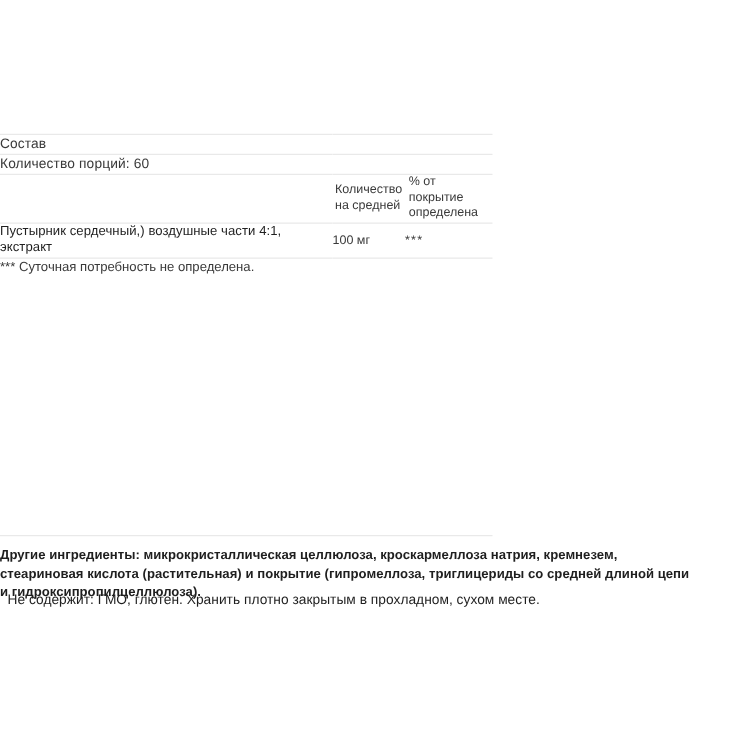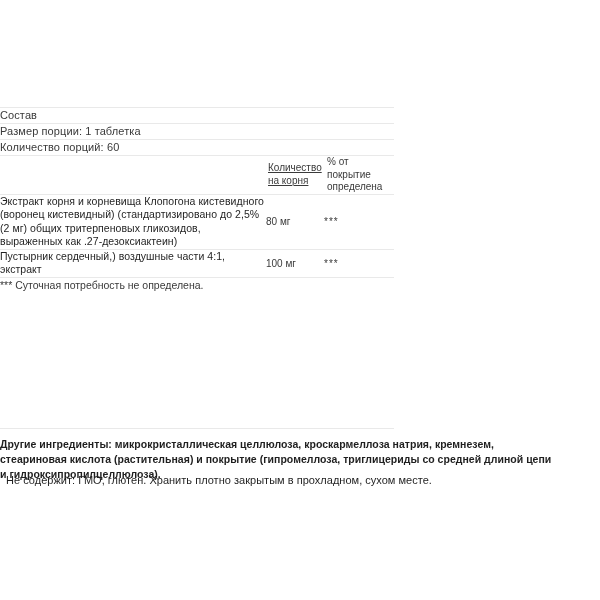--- a/index.html
+++ b/index.html
@@ -61,21 +61,20 @@
     line-height: 12.5px;
     color: #3a3a3a;
     padding-top: 13px;
     padding-bottom: 10px;
   }
   .hdr-cell.name {
     padding-left: 11px;
   }
   .hdr-cell.amount {
     padding-left: 2px;
-    text-decoration: underline;
   }
   .hdr-cell.dv {
     padding-left: 3px;
   }
 
   
   .ing-name {
     font-size: 10.5px;
     line-height: 13.5px;
     font-weight: bold;
@@ -152,46 +151,38 @@
       <col class="col-name">
       <col class="col-amt">
       <col class="col-dv">
     </colgroup>
     <tbody>
 
       <tr class="row-line">
         <td class="cell-pad info-cell" colspan="3">Состав</td>
       </tr>
 
-      <tr class="row-line">
-        <td class="cell-pad info-cell" colspan="3">Размер порции: 1 таблетка</td>
-      </tr>
 
       <tr class="row-line">
         <td class="cell-pad info-cell" colspan="3">Количество порций: 60</td>
       </tr>
 
       <tr class="row-line">
         <td class="hdr-cell name"></td>
         <td class="hdr-cell amount">
           <span>Количество</span><br>
-          <span>на корня</span>
+          <span>на средней</span>
         </td>
         <td class="hdr-cell dv">
           <span>% от</span><br>
           <span>покрытие</span><br>
           <span>определена</span>
         </td>
       </tr>
 
-      <tr class="row-line">
-        <td class="ing-name">Экстракт корня и корневища Клопогона кистевидного (воронец кистевидный) (стандартизировано до 2,5% (2 мг) общих тритерпеновых гликозидов, выраженных как .27-дезоксиактеин)</td>
-        <td class="ing-amount">80 мг</td>
-        <td class="ing-dv">***</td>
-      </tr>
 
       <tr class="row-line">
         <td class="ing-name">Пустырник сердечный,) воздушные части 4:1, экстракт</td>
         <td class="ing-amount">100 мг</td>
         <td class="ing-dv">***</td>
       </tr>
 
 
       <tr class="row-line">
         <td class="footnote-cell" colspan="3">*** Суточная потребность не определена.</td>

